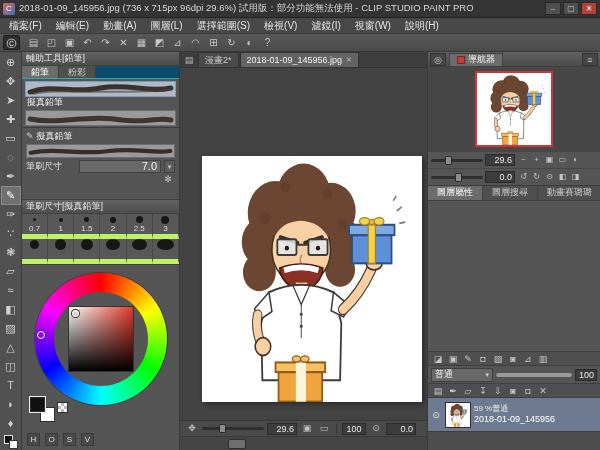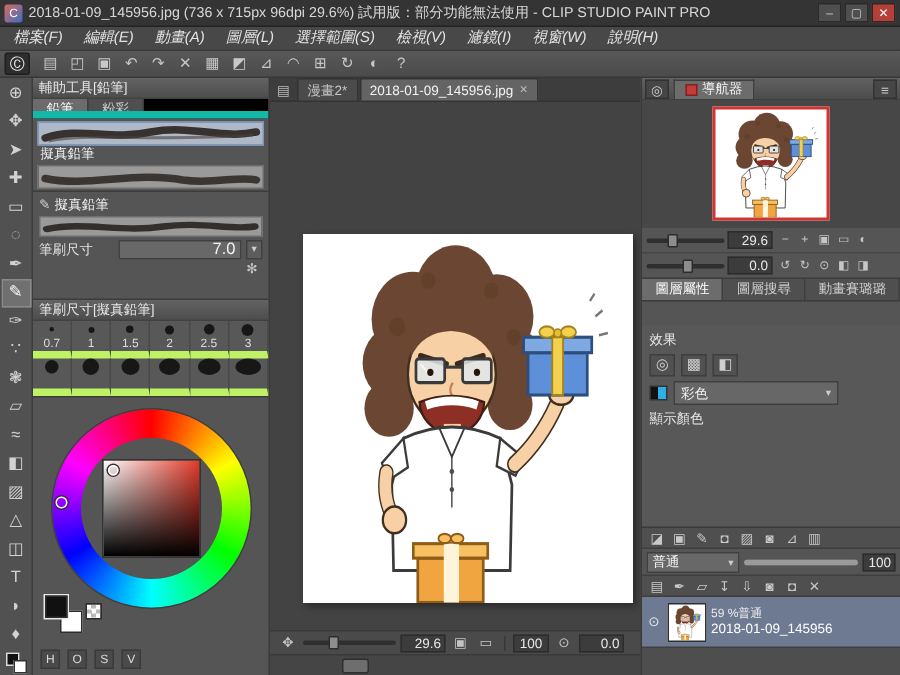--- a/index.html
+++ b/index.html
@@ -10,21 +10,21 @@
 
   
   .titlebar{height:18px;background:#343434;display:flex;align-items:center;padding:0 3px;border-bottom:1px solid #222;}
   .app-icon{width:12px;height:12px;background:linear-gradient(135deg,#d96a5a,#3a6fc4);border-radius:2px;color:#fff;
     font-size:8px;line-height:12px;text-align:center;margin-right:4px;flex:none;}
   .title{flex:1;font-size:9.5px;color:#d8d8d8;white-space:nowrap;overflow:hidden;}
   .winbtns{display:flex;gap:2px;flex:none;}
   .winbtn{width:16px;height:13px;background:#4f4f4f;border:1px solid #2a2a2a;color:#ccc;font-size:8px;line-height:11px;text-align:center;}
   .winbtn.close{background:#b5403a;color:#fff;}
 
-  .menubar{height:16px;background:#484848;display:flex;align-items:center;border-bottom:1px solid #3a3a3a;padding-left:2px;font-style:italic;}
+  .menubar{height:16px;background:#484848;display:flex;align-items:center;border-bottom:1px solid #3a3a3a;padding-left:2px;}
   .menu-item{padding:0 7px;font-size:10px;color:#e3e3e3;line-height:16px;white-space:nowrap;}
 
   .toolbar{height:18px;background:linear-gradient(#585858,#4b4b4b);display:flex;align-items:center;gap:1px;padding:0 3px;border-bottom:1px solid #383838;}
   .tb-icon{width:17px;height:15px;color:#c8c8c8;font-size:10px;line-height:15px;text-align:center;border-radius:2px;flex:none;}
   .tb-logo{background:#2e2e2e;color:#eee;border:1px solid #1f1f1f;margin-right:4px;}
 
   
   .workspace{position:absolute;top:52px;bottom:0;left:0;right:0;display:flex;}
 
   .toolstrip{width:22px;background:#515151;border-right:1px solid #3c3c3c;display:flex;flex-direction:column;align-items:center;padding-top:1px;flex:none;}
@@ -35,21 +35,21 @@
   .tool-chips .b{position:absolute;right:0;bottom:0;width:9px;height:9px;background:#fff;border:1px solid #333;}
 
   .leftdock{width:158px;background:#555;border-right:1px solid #3a3a3a;display:flex;flex-direction:column;flex:none;}
   .panel{border-bottom:1px solid #3c3c3c;overflow:hidden;flex:none;}
   .p-subtool{height:76px;}
   .p-toolprop{height:72px;}
   .p-brush{height:65px;}
   .p-color{flex:1;border-bottom:none;position:relative;}
   .phead{height:14px;background:linear-gradient(#636363,#4d4d4d);font-size:9px;line-height:13px;padding:0 4px;color:#e8e8e8;
     white-space:nowrap;overflow:hidden;border-bottom:1px solid #414141;}
-  .ptabs{height:13px;display:flex;background:#000000;border-bottom:5px solid #14b8a6;}
+  .ptabs{height:13px;display:flex;background:#0c4a6e;border-bottom:1px solid #14b8a6;}
   .ptab{padding:0 9px;font-size:9px;line-height:12px;color:#cfcfcf;background:#4f4f4f;border-right:1px solid #3e3e3e;white-space:nowrap;overflow:hidden;}
   .ptab.active{background:#6c6c6c;color:#fff;}
 
   .stroke-item{margin:2px 3px 0 3px;background:#9a9a9a;border:1px solid #6e6e6e;height:16px;position:relative;overflow:hidden;}
   .stroke-item.selected{background:#aeb8c6;border:1px solid #7e97bc;}
   .stroke-item svg{display:block;width:100%;height:100%;}
   .stroke-label{font-size:9px;color:#f0f0f0;padding:0 5px;height:11px;line-height:11px;}
 
   .tpname{display:flex;align-items:center;gap:3px;padding:2px 4px 0 4px;font-size:9px;color:#f2f2f2;height:14px;}
   .tpico{font-size:9px;color:#cfcfcf;}
@@ -108,21 +108,21 @@
   .nav-head{height:15px;display:flex;align-items:center;background:linear-gradient(#616161,#4c4c4c);border-bottom:1px solid #3f3f3f;gap:3px;padding:0 2px;flex:none;}
   .nhbtn{width:16px;height:13px;background:#464646;border:1px solid #333;color:#ccc;font-size:9px;line-height:12px;text-align:center;flex:none;}
   .ntab{height:13px;display:flex;align-items:center;gap:3px;background:#6c6c6c;padding:0 7px;font-size:9px;color:#f0f0f0;border:1px solid #3f3f3f;border-bottom:none;}
   .nico{width:8px;height:8px;background:#c43b3b;border:1px solid #7e2222;flex:none;}
   .nav-thumbwrap{height:84px;background:#474747;display:flex;align-items:center;justify-content:center;flex:none;}
   #nav-thumb{width:78px;height:76px;background:#fff;border:2px solid #d23333;overflow:hidden;}
   #nav-thumb svg{display:block;width:100%;height:100%;}
   .nav-row{height:17px;display:flex;align-items:center;gap:2px;padding:0 3px;border-top:1px solid #464646;flex:none;}
   .nicon{width:13px;height:12px;font-size:8px;line-height:12px;text-align:center;color:#c6c6c6;flex:none;}
 
-  .lp-panel{height:166px;display:flex;flex-direction:column;border-top:1px solid #3c3c3c;flex:none;gap:16px;}
+  .lp-panel{height:166px;display:flex;flex-direction:row;border-top:1px solid #3c3c3c;flex:none;gap:16px;}
   .lp-tabs{height:15px;display:flex;background:#494949;border-bottom:1px solid #3c3c3c;flex:none;}
   .lp-body{flex:1;padding:3px 5px;display:flex;flex-direction:column;gap:3px;background:#585858;}
   .lp-row{display:flex;align-items:center;gap:4px;}
   .lp-label{font-size:9px;color:#e8e8e8;}
   .lp-spacer{flex:1;}
   .eicon{width:17px;height:15px;background:#515151;border:1px solid #3e3e3e;color:#cfcfcf;font-size:10px;line-height:13px;text-align:center;flex:none;}
   .lp-select{display:flex;align-items:center;height:16px;background:#676767;border:1px solid #404040;width:110px;padding:0 4px;gap:4px;}
   .sel-label{flex:1;font-size:9px;color:#f2f2f2;}
   .caret{font-size:7px;color:#ccc;flex:none;}
   .expr-chip{width:12px;height:10px;background:linear-gradient(90deg,#111 50%,#2bb0e8 50%);border:1px solid #333;flex:none;}

